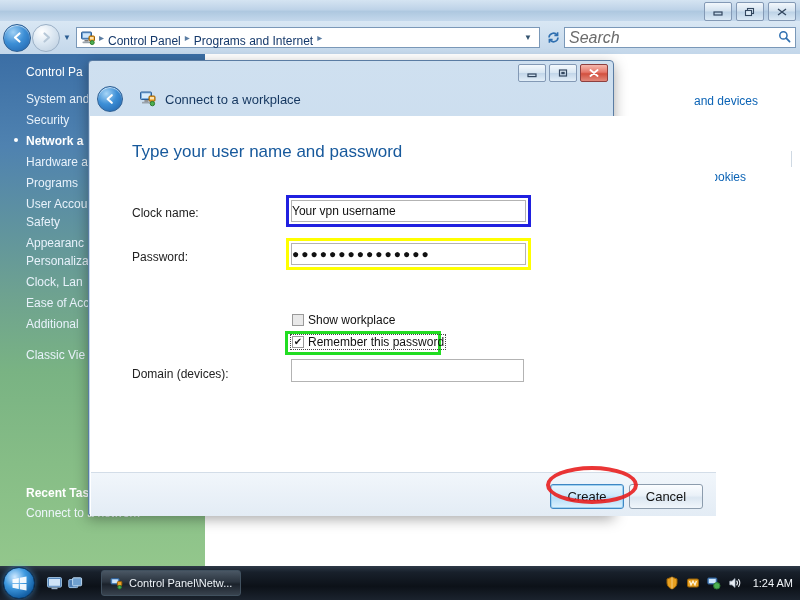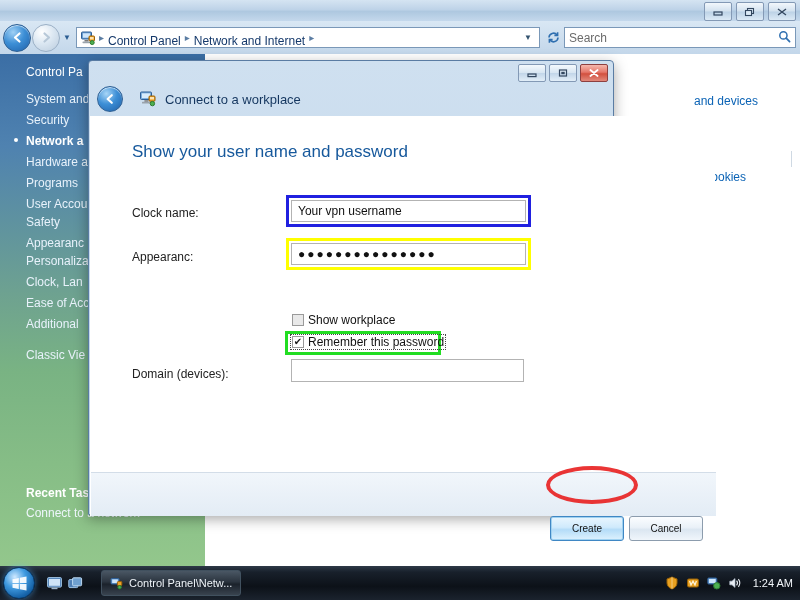--- a/index.html
+++ b/index.html
@@ -49,21 +49,21 @@
     display:flex;align-items:center;padding:0 3px;box-sizing:border-box;
   }
   .crumb{color:#15396b;font-size:12px;padding:0 3px;white-space:nowrap;margin-top:7px;}
   .crumb-sep{color:#5b7da3;font-size:10px;padding:0 1px;}
   #addr-drop{margin-left:auto;color:#33536f;font-size:8px;padding:0 4px;}
   #refresh-btn{width:22px;height:21px;display:flex;align-items:center;justify-content:center;color:#2f6fb0;font-size:12px;}
   #search-box{
     width:232px;height:21px;margin-right:4px;background:#fff;border:1px solid #7a98b8;
     display:flex;align-items:center;padding:0 4px;box-sizing:border-box;
   }
-  #search-box .ph{flex:1;color:#6b6b6b;font-size:12px;}
+  #search-box .ph{flex:1;color:#6b6b6b;font-style:italic;font-size:16px;}
   
   #explorer-body{position:absolute;left:0;top:54px;width:800px;height:512px;background:#fff;}
   #sidebar{
     position:absolute;left:0;top:0;width:205px;height:512px;
     background:linear-gradient(180deg,#3b6ea5 0%,#4f82b0 18%,#6fa38f 48%,#79b383 62%,#86bd86 80%,#93c78c 100%);
     padding-top:8px;box-sizing:border-box;
   }
   #sidebar-header{color:#ffffff;font-size:12px;padding:3px 0 10px 26px;}
   .side-item{
     color:#e8f2fb;font-size:12px;padding:3px 0 3px 26px;position:relative;line-height:15px;
@@ -112,21 +112,21 @@
   #dlg-content{
     position:absolute;left:1px;top:55px;width:625px;height:400px;background:#fff;
     box-sizing:border-box;
   }
   #dlg-heading{
     position:absolute;left:42px;top:26px;color:#17599c;font-size:17px;
   }
   .field-label{position:absolute;color:#222;font-size:12px;}
   .field-input{
     position:absolute;background:#fff;border:1px solid #b3b3b3;box-sizing:border-box;
-    display:flex;align-items:center;padding-left:6px;font-size:12px;color:#111;
+    display:flex;align-items:center;padding-left:0;font-size:12px;color:#111;
   }
   .hl{position:absolute;box-sizing:border-box;}
   .hl-blue{border:3px solid #2020e0;}
   .hl-yellow{border:3px solid #ffff00;}
   .hl-green{border:3px solid #22dd22;}
   .dots{letter-spacing:2px;font-size:12px;color:#111;}
   .cbrow{position:absolute;display:flex;align-items:center;}
   .cbox{
     width:12px;height:12px;border:1px solid #9a9a9a;background:#fff;box-sizing:border-box;
     display:flex;align-items:center;justify-content:center;margin-right:4px;
@@ -135,24 +135,23 @@
   .cbox .chk{color:#1a1a1a;font-size:10px;line-height:1;}
   .cblabel{font-size:12px;color:#111;white-space:nowrap;}
   .focusbox{outline:1px dotted #444;outline-offset:0;padding:0 1px;}
   #dlg-footer{
     position:absolute;left:1px;bottom:0;width:625px;height:44px;
     background:linear-gradient(180deg,#f1f6fb 0%,#e3ecf5 100%);
     border-top:1px solid #d3dde8;box-sizing:border-box;
   }
   .dlg-btn{
     position:absolute;top:11px;height:23px;width:72px;border-radius:3px;
-    border:1px solid #8c9cad;font-size:10px;color:#111;
+    border:1px solid #8c9cad;font-size:13px;color:#111;
     display:flex;align-items:center;justify-content:center;
     background:linear-gradient(180deg,#fbfdff 0%,#eaf1f8 45%,#dbe6f1 55%,#f0f6fb 100%);
-    margin-top:32px;
   }
   .dlg-btn.primary{
     border:1px solid #3f87c4;
     background:linear-gradient(180deg,#eaf6fe 0%,#cfeafc 45%,#b4dcf8 55%,#def2fe 100%);
     box-shadow:0 0 0 1px #9fd1f0 inset;
   }
   #create-ellipse{
     position:absolute;left:546px;top:466px;width:92px;height:38px;
     border:4px solid #e81f1f;border-radius:50%;
     box-sizing:border-box;opacity:.9;
@@ -234,21 +233,21 @@
           <rect x="4.5" y="10" width="4" height="1.6" fill="#7a7a7a"></rect>
           <rect x="2.5" y="11.6" width="8" height="1.6" rx="0.6" fill="#9aa3ac"></rect>
           <rect x="9" y="6" width="5.5" height="5" rx="1" fill="#f0a32a" stroke="#9a6206"></rect>
           <rect x="10" y="7" width="3.5" height="2.4" fill="#fde3b0"></rect>
           <circle cx="12.2" cy="12.6" r="2" fill="#4caf50" stroke="#2e7d32"></circle>
         </svg>
       </span>
       <span class="crumb-sep">▸</span>
       <span class="crumb">Control Panel</span>
       <span class="crumb-sep">▸</span>
-      <span class="crumb">Network and Internet</span>
+      <span class="crumb">Programs and Internet</span>
       <span class="crumb-sep">▸</span>
       <span id="addr-drop">▼</span>
     </div>
 
     <div id="refresh-btn">
       <svg width="15" height="15" viewBox="0 0 15 15">
         <path d="M3 7.5 a4.5 4.5 0 0 1 8 -2.6" fill="none" stroke="#2f6fb0" stroke-width="1.6"></path>
         <path d="M11.6 2.2 L11.6 5.4 L8.4 5.4" fill="none" stroke="#2f6fb0" stroke-width="1.6"></path>
         <path d="M12 7.5 a4.5 4.5 0 0 1 -8 2.6" fill="none" stroke="#2f6fb0" stroke-width="1.6"></path>
         <path d="M3.4 12.8 L3.4 9.6 L6.6 9.6" fill="none" stroke="#2f6fb0" stroke-width="1.6"></path>
@@ -339,29 +338,29 @@
         <rect x="10" y="6" width="6" height="5.2" rx="1" fill="#f0a32a" stroke="#9a6206"></rect>
         <rect x="11" y="7" width="4" height="2.4" fill="#fde3b0"></rect>
         <circle cx="13.4" cy="13.6" r="2.2" fill="#4caf50" stroke="#2e7d32"></circle>
       </svg>
     </span>
     <span id="dlg-title">Connect to a workplace</span>
   </div>
 
   <div id="dlg-content">
 
-    <div id="dlg-heading">Show your user name and password</div>
+    <div id="dlg-heading">Type your user name and password</div>
 
     <span class="field-label" style="left:42px;top:90px;">Clock name:</span>
     <div class="hl hl-blue" style="left:196px;top:79px;width:245px;height:32px;"></div>
     <div class="field-input" style="left:201px;top:84px;width:235px;height:22px;">
       <span>Your vpn username</span>
     </div>
 
-    <span class="field-label" style="left:42px;top:134px;">Appearanc:</span>
+    <span class="field-label" style="left:42px;top:134px;">Password:</span>
     <div class="hl hl-yellow" style="left:196px;top:122px;width:245px;height:32px;"></div>
     <div class="field-input" style="left:201px;top:127px;width:235px;height:22px;">
       <span class="dots">●●●●●●●●●●●●●●●</span>
     </div>
 
     <div class="cbrow" style="left:202px;top:197px;">
       <span class="cbox gray"></span>
       <span class="cblabel">Show workplace</span>
     </div>
 

